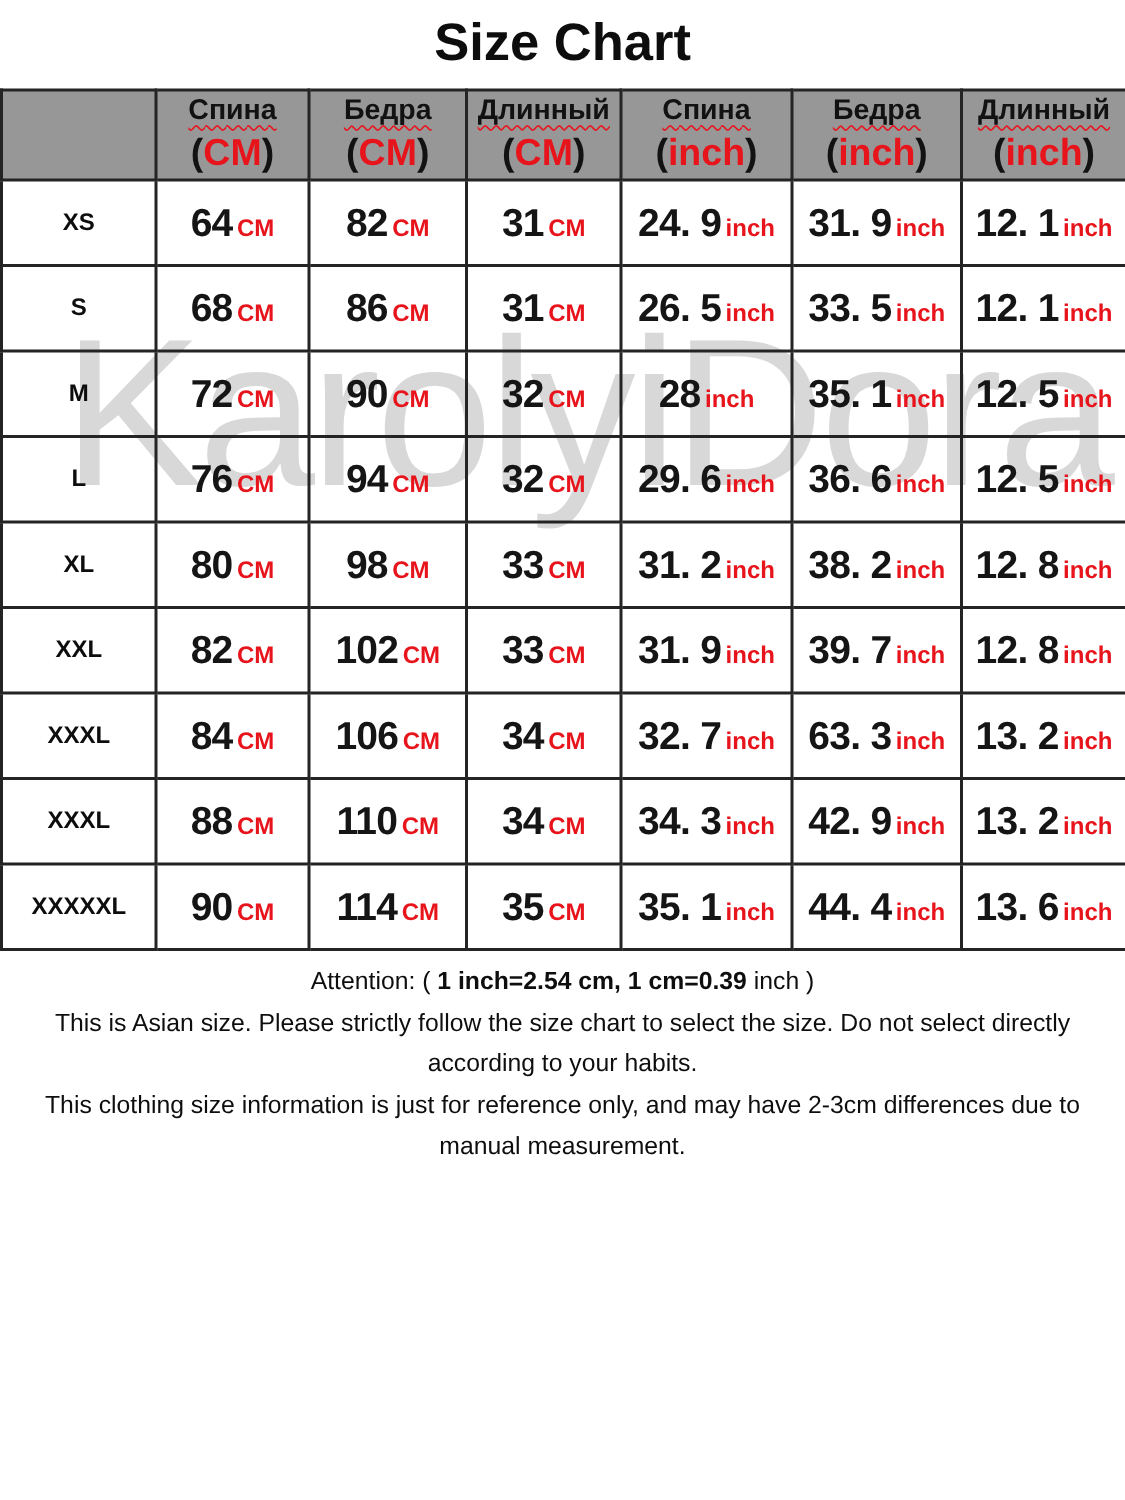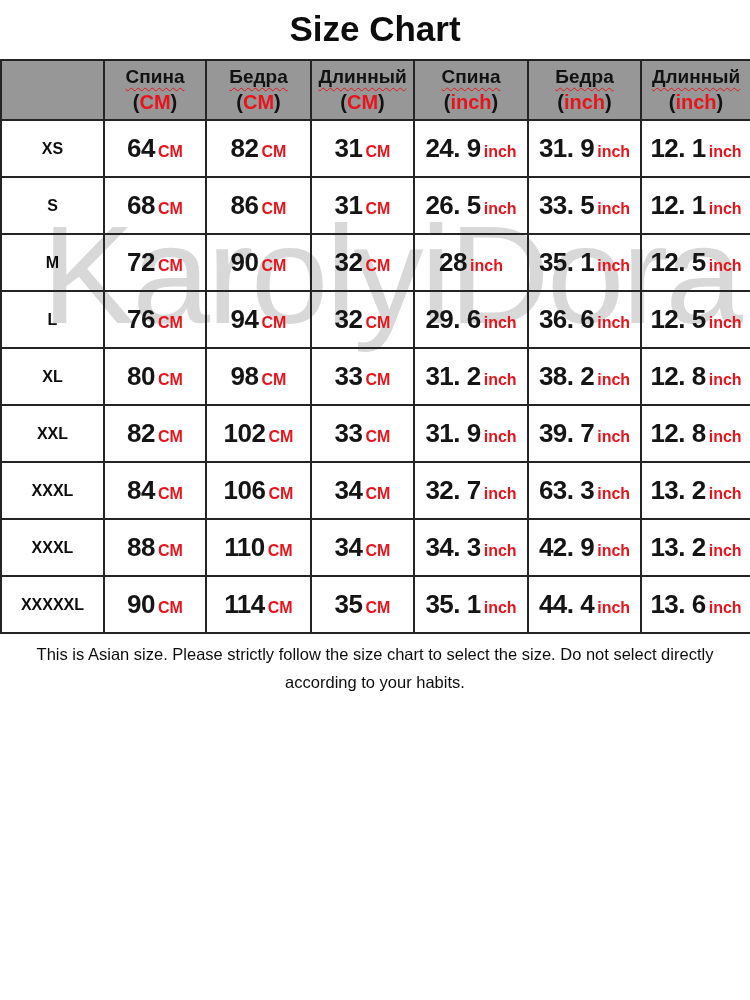--- a/index.html
+++ b/index.html
@@ -71,21 +71,21 @@
     font-weight: bold;
     height: 60px;
   }
   .ru-word {
     text-decoration-line: underline;
     text-decoration-style: wavy;
     text-decoration-color: #e8141c;
     text-decoration-thickness: 1px;
     text-underline-offset: 4px;
   }
-  .unit-line { margin-top: 3px; font-size: 20px; font-weight: bold; }
+  .unit-line { margin-top: 3px; font-size: 25px; font-weight: bold; }
   .unit-line .red-unit { color: #e8141c; }
   tbody td { height: 57px; background: transparent; }
   .size-label { font-size: 16px; font-weight: bold; color: #0d0d0d; }
   .num { font-size: 26px; font-weight: bold; color: #151515; letter-spacing: -0.5px; }
   .unit { font-size: 16px; font-weight: bold; color: #e8141c; margin-left: 3px; }
   .notes {
     margin-top: 7px;
     width: 726px;
     margin-left: auto;
     margin-right: auto;
@@ -225,16 +225,18 @@
             <td><span class="num">35</span><span class="unit">CM</span></td>
             <td><span class="num">35. 1</span><span class="unit">inch</span></td>
             <td><span class="num">44. 4</span><span class="unit">inch</span></td>
             <td><span class="num">13. 6</span><span class="unit">inch</span></td>
           </tr>
         </tbody>
     </table>
   </div>
 
   <div class="notes">
+    <p><span>Attention: ( </span><span class="bold">1 inch=2.54 cm, 1 cm=0.39</span><span> inch )</span></p>
     <p>This is Asian size. Please strictly follow the size chart to select the size. Do not select directly according to your habits.</p>
+    <p>This clothing size information is just for reference only, and may have 2-3cm differences due to manual measurement.</p>
   </div>
 
 </div>
 
 </body></html>

